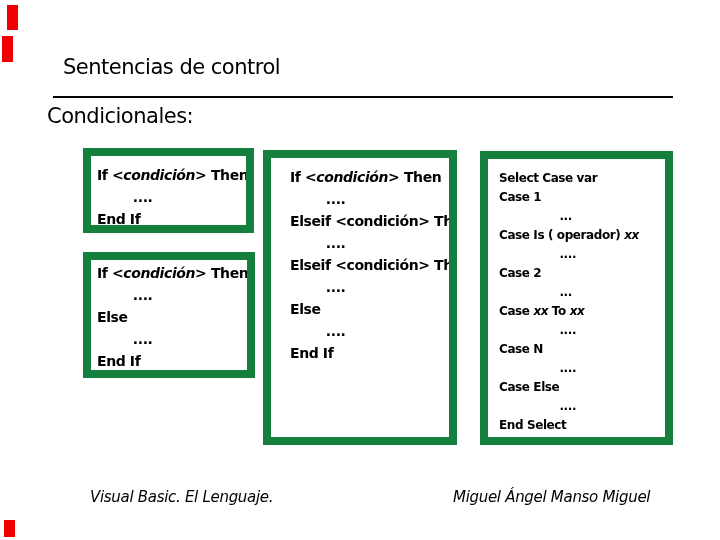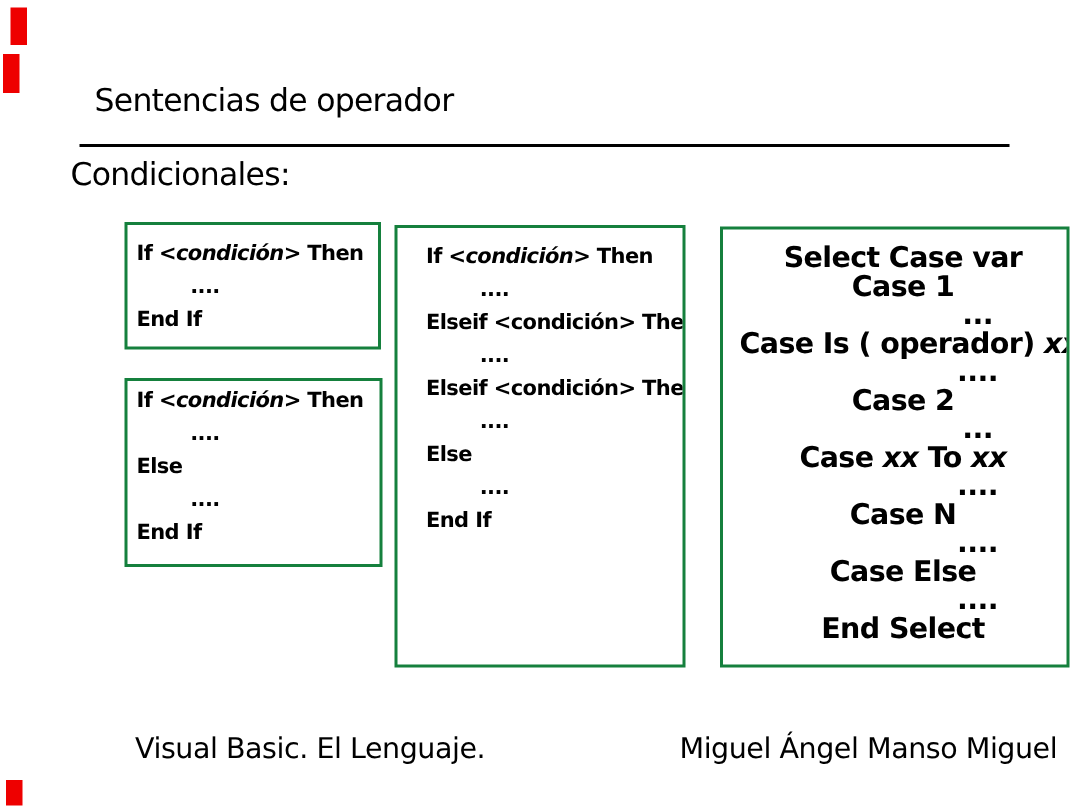--- a/index.html
+++ b/index.html
@@ -23,50 +23,50 @@
   .rule {
     position: absolute; left: 53px; top: 96px;
     width: 620px; height: 2px; background: #000;
   }
   .subtitle {
     position: absolute; left: 47px; top: 104px; margin: 0;
     font-size: 21px; font-weight: normal; letter-spacing: -0.5px;
   }
   .codebox {
     position: absolute;
-    border: 2px solid #15803d;
+    border: 8px solid #15803d;
     box-sizing: border-box;
     font-weight: bold;
     font-size: 14px;
     line-height: 22px;
     letter-spacing: -0.4px;
     white-space: pre;
     overflow: hidden;
   }
   .box-0 { left: 83px;  top: 148px; width: 171px; height: 85px;  padding: 8px 0 0 6px; }
   .box-1 { left: 83px;  top: 252px; width: 172px; height: 126px; padding: 2px 0 0 6px; }
   .box-2 { left: 263px; top: 150px; width: 194px; height: 295px; padding: 8px 0 0 19px; }
-  .box-3 { left: 480px; top: 151px; width: 233px; height: 294px; padding: 10px 0 0 11px;
-           font-size: 19px; line-height: 19px; text-align: center; }
+  .box-3 { left: 480px; top: 151px; width: 193px; height: 294px; padding: 10px 0 0 11px;
+           font-size: 12px; line-height: 19px; }
   .code-line { white-space: pre; }
   .it { font-style: italic; }
-  .footer-item { position: absolute; font-size: 19px; letter-spacing: -0.3px; }
+  .footer-item { position: absolute; font-size: 15px; letter-spacing: -0.3px; font-style: italic; }
   .footer-left  { left: 90px;  top: 488px; }
   .footer-right { left: 453px; top: 488px; }
 </style>
 </head>
 <body>
 
 <div class="slide">
 
   <div class="accent accent-1" style="background: rgb(238, 0, 0);"></div>
   <div class="accent accent-2" style="background: rgb(238, 0, 0);"></div>
   <div class="accent accent-3" style="background: rgb(238, 0, 0);"></div>
 
-  <h1 class="title">Sentencias de operador</h1>
+  <h1 class="title">Sentencias de control</h1>
   <div class="rule"></div>
   <h2 class="subtitle">Condicionales:</h2>
 
   <div class="codebox box-0"><div class="code-line"><span>If </span><span class="it">&lt;condición&gt;</span><span> Then</span></div><div class="code-line"><span>        ....</span></div><div class="code-line"><span>End If</span></div></div>
   <div class="codebox box-1"><div class="code-line"><span>If </span><span class="it">&lt;condición&gt;</span><span> Then</span></div><div class="code-line"><span>        ....</span></div><div class="code-line"><span>Else</span></div><div class="code-line"><span>        ....</span></div><div class="code-line"><span>End If</span></div></div>
   <div class="codebox box-2"><div class="code-line"><span>If </span><span class="it">&lt;condición&gt;</span><span> Then</span></div><div class="code-line"><span>        ....</span></div><div class="code-line"><span>Elseif &lt;condición&gt; Then</span></div><div class="code-line"><span>        ....</span></div><div class="code-line"><span>Elseif &lt;condición&gt; Then</span></div><div class="code-line"><span>        ....</span></div><div class="code-line"><span>Else</span></div><div class="code-line"><span>        ....</span></div><div class="code-line"><span>End If</span></div></div>
   <div class="codebox box-3"><div class="code-line"><span>Select Case var</span></div><div class="code-line"><span>Case 1</span></div><div class="code-line"><span>                ...</span></div><div class="code-line"><span>Case Is ( operador) </span><span class="it">xx</span></div><div class="code-line"><span>                ....</span></div><div class="code-line"><span>Case 2</span></div><div class="code-line"><span>                ...</span></div><div class="code-line"><span>Case </span><span class="it">xx</span><span> To </span><span class="it">xx</span></div><div class="code-line"><span>                ....</span></div><div class="code-line"><span>Case N</span></div><div class="code-line"><span>                ....</span></div><div class="code-line"><span>Case Else</span></div><div class="code-line"><span>                ....</span></div><div class="code-line"><span>End Select</span></div></div>
 
   <div class="footer-item footer-left">Visual Basic. El Lenguaje.</div>
   <div class="footer-item footer-right">Miguel Ángel Manso Miguel</div>

